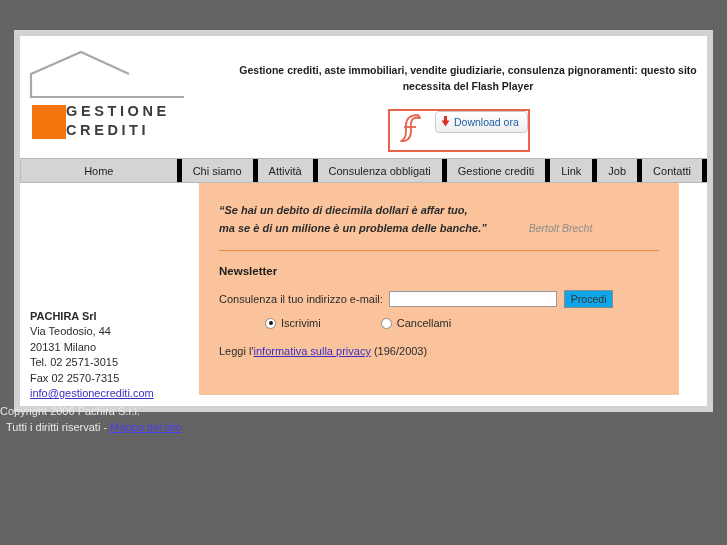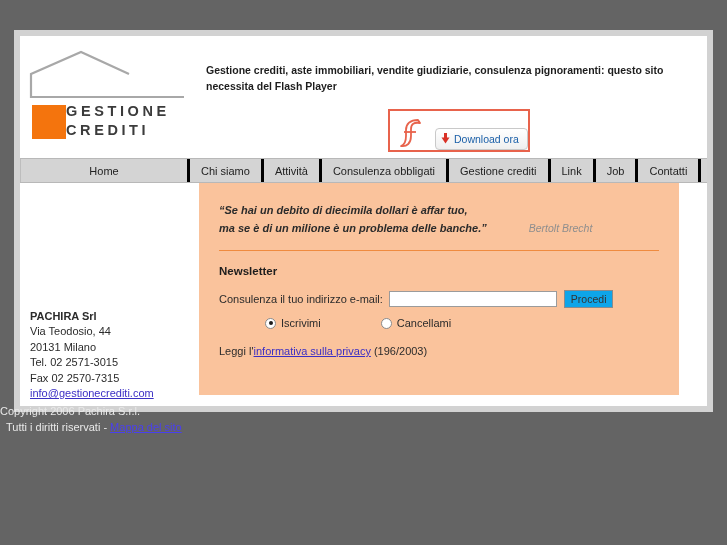--- a/index.html
+++ b/index.html
@@ -63,41 +63,41 @@
     left: 40px;
     top: 52px;
     color: #3b3b3b;
     font-size: 14.5px;
     font-weight: bold;
     letter-spacing: 3.6px;
     line-height: 19px;
   }
   #header-tagline {
     position: absolute;
-    left: 186px;
+    left: 194px;
     top: 26px;
     width: 508px;
-    text-align: left;
+    text-align: center;
     font-size: 10.5px;
     font-weight: bold;
     color: #1d1d1d;
     line-height: 16px;
   }
 
   
   #flash-badge {
     position: absolute;
     left: 368px;
     top: 73px;
     width: 142px;
     height: 43px;
     border: 2px solid #e8634c;
     background: #ffffff;
     display: flex;
-    align-items: flex-end;
+    align-items: flex-start;
     padding-left: 8px;
   }
   #flash-logo {
     width: 30px;
     height: 34px;
     flex: 0 0 auto;
   }
   #flash-download-button {
     margin-left: 7px;
     height: 22px;
@@ -129,21 +129,21 @@
     display: flex;
     align-items: stretch;
   }
   .nav-item {
     display: flex;
     align-items: center;
     justify-content: center;
     font-size: 11px;
     color: #222222;
     padding: 0 11px;
-    border-right: 3px solid #000000;
+    border-right: 5px solid #000000;
     white-space: nowrap;
     cursor: pointer;
   }
   .nav-item:first-child {
     border-left: 1px solid #bdbdbd;
   }
   .nav-item.home {
     width: 170px;
     padding: 0;
   }

